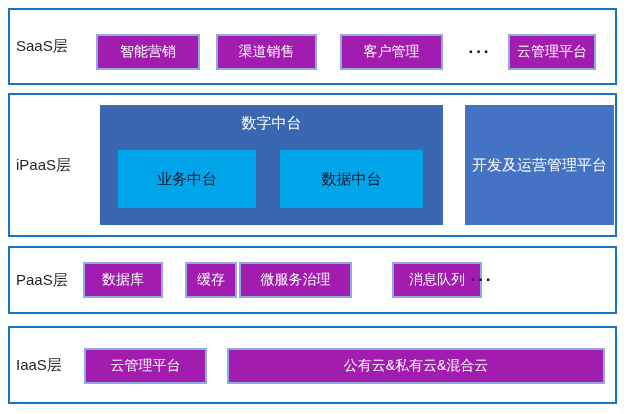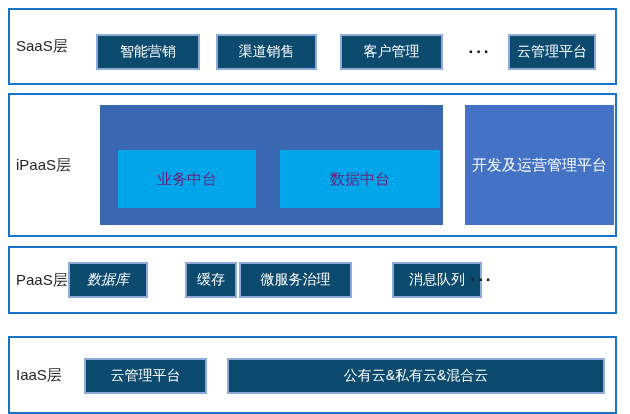--- a/index.html
+++ b/index.html
@@ -7,49 +7,49 @@
     position:relative;width:630px;height:414px;background:#ffffff;
     font-family:"Liberation Sans",sans-serif;overflow:hidden;
   }
   .band{
     position:absolute;left:8px;width:609px;
     border:2px solid #1673c8;background:#ffffff;box-sizing:border-box;
   }
   .band-saas {top:8px;  height:77px;}
   .band-ipaas{top:93px; height:144px;}
   .band-paas {top:246px;height:68px;}
-  .band-iaas {top:336px;height:78px;}
+  .band-iaas {top:326px;height:78px;}
   .layer-label{
     position:absolute;left:6px;top:0;height:100%;
     display:flex;align-items:center;
     font-size:15px;color:#262626;white-space:nowrap;
   }
   .chip{
     position:absolute;height:36px;
-    background:#0c4a6e;border:2px solid #8faadc;box-sizing:border-box;
+    background:#a21caf;border:2px solid #8faadc;box-sizing:border-box;
     color:#ffffff;font-size:14px;
     display:flex;align-items:center;justify-content:center;
     white-space:nowrap;
   }
   .dots{
     position:absolute;height:36px;width:40px;
     display:flex;align-items:center;justify-content:center;
     color:#111111;font-size:17px;font-weight:bold;letter-spacing:2px;
   }
   .container-box{
     position:absolute;left:90px;top:10px;width:343px;height:120px;
     background:#3a67b1;box-sizing:border-box;
   }
   .container-title{
     position:absolute;left:0;top:9px;width:100%;
     text-align:center;color:#ffffff;font-size:15px;
   }
   .inner-box{
     position:absolute;top:45px;height:58px;
-    background:#00a6e9;color:#701a75;font-size:15px;
+    background:#00a6e9;color:#0f172a;font-size:15px;
     display:flex;align-items:center;justify-content:center;font-family:Liberation Mono, monospace;
   }
   .devops-box{
     position:absolute;left:455px;top:10px;width:149px;height:120px;
     background:#4472c4;box-sizing:border-box;
     color:#ffffff;font-size:15px;line-height:1.45;text-align:center;
     display:flex;align-items:center;justify-content:center;
     padding:12px 6px;
   }
 </style>
@@ -63,29 +63,30 @@
     <div class="chip" style="left:86px;top:24px;width:104px;">智能营销</div>
     <div class="chip" style="left:206px;top:24px;width:101px;">渠道销售</div>
     <div class="chip" style="left:330px;top:24px;width:103px;">客户管理</div>
     <div class="dots" style="left:450px;top:24px;">···</div>
     <div class="chip" style="left:498px;top:24px;width:88px;">云管理平台</div>
   </div>
 
   <div class="band band-ipaas">
     <div class="layer-label">iPaaS层</div>
     <div class="container-box">
+      <div class="container-title">数字中台</div>
       <div class="inner-box" style="left:18px;width:138px;">业务中台</div>
-      <div class="inner-box" style="left:180px;width:160px;">数据中台</div>
+      <div class="inner-box" style="left:180px;width:143px;">数据中台</div>
     </div>
     <div class="devops-box">开发及运营管理平台</div>
   </div>
 
   <div class="band band-paas">
     <div class="layer-label">PaaS层</div>
-    <div class="chip" style="left:58px;top:14px;width:80px;font-style:italic;">数据库</div>
+    <div class="chip" style="left:73px;top:14px;width:80px;">数据库</div>
     <div class="chip" style="left:175px;top:14px;width:52px;">缓存</div>
     <div class="chip" style="left:229px;top:14px;width:113px;">微服务治理</div>
     <div class="chip" style="left:358px;top:14px;width:90px;margin-left:24px;">消息队列</div>
     <div class="dots" style="left:452px;top:14px;">···</div>
   </div>
 
   <div class="band band-iaas">
     <div class="layer-label">IaaS层</div>
     <div class="chip" style="left:74px;top:20px;width:123px;">云管理平台</div>
     <div class="chip" style="left:217px;top:20px;width:378px;text-align:right;">公有云&amp;私有云&amp;混合云</div>

